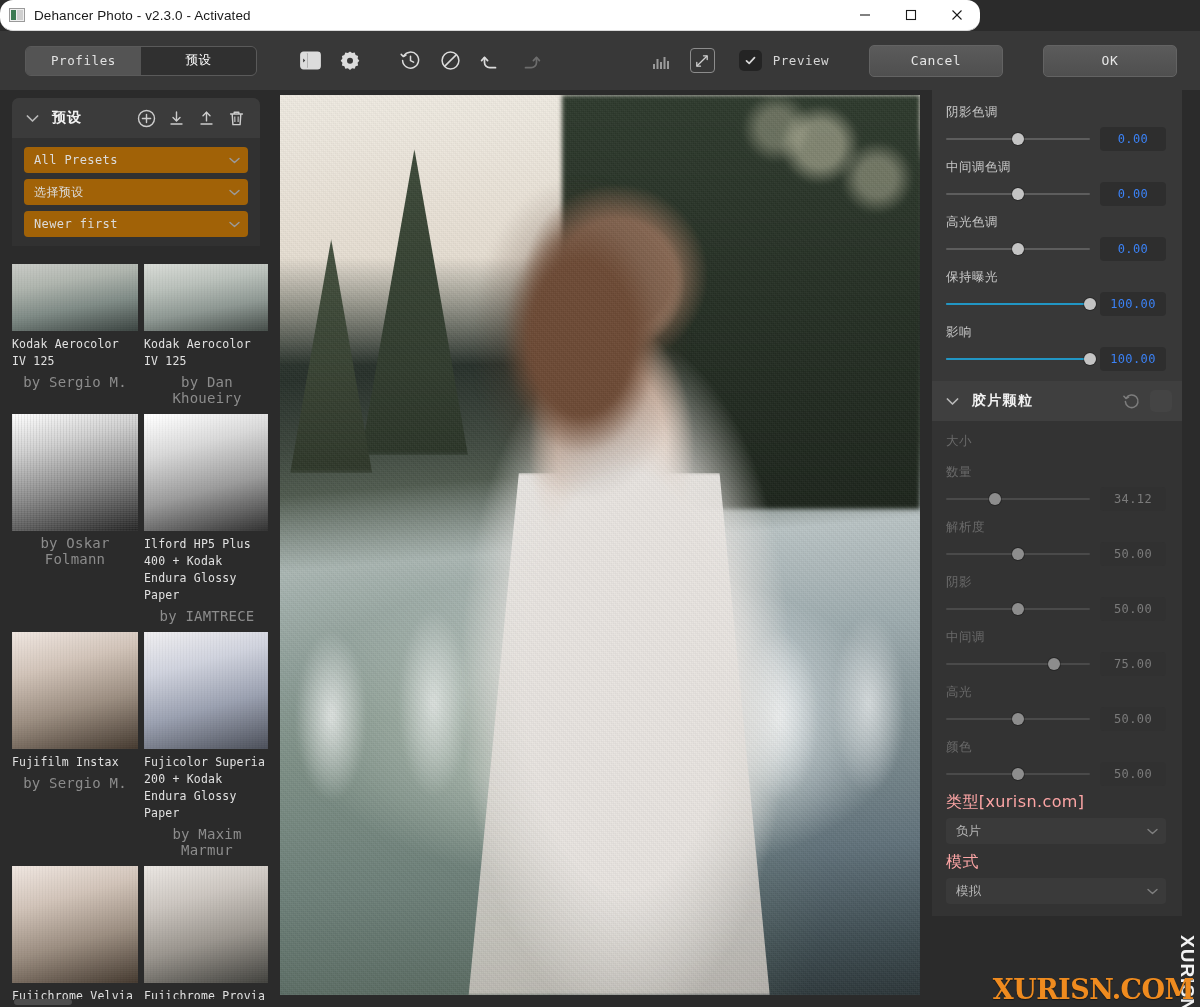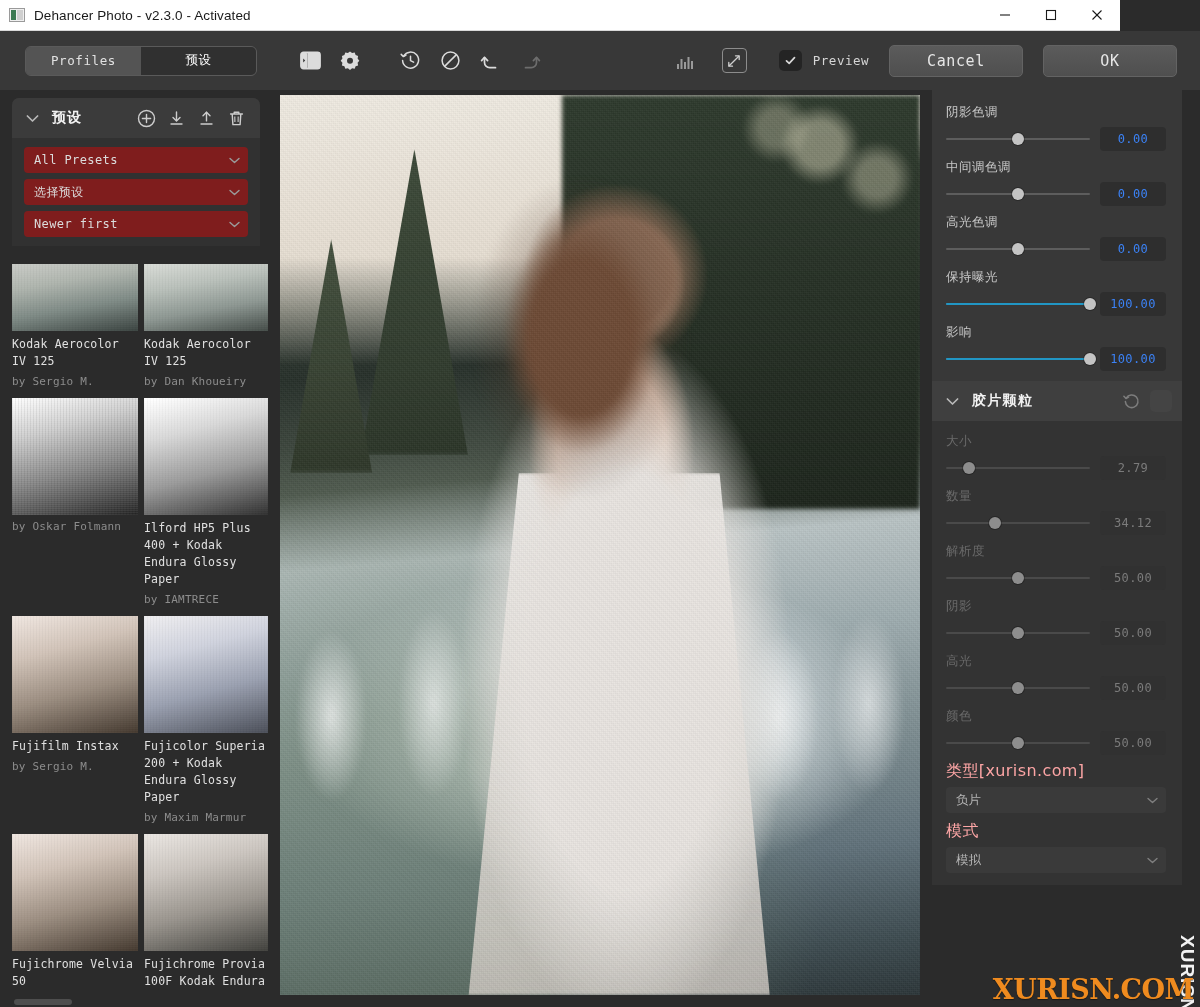--- a/index.html
+++ b/index.html
@@ -5,24 +5,25 @@
   * { box-sizing: border-box; margin: 0; padding: 0; }
   html, body {
     width: 1200px; height: 1007px;
     background: #2b2b2b;
     font-family: "DejaVu Sans Mono", "Liberation Mono", monospace;
     overflow: hidden;
   }
 
   
   .titlebar {
-    height: 31px; width: 1120px;
+    height: 31px; width: 980px;
     background: #ffffff;
     display: flex; align-items: center;
     border-bottom: 1px solid #d8d8d8;
+    border-radius: 13px;
   }
   .titlebar-icon {
     width: 16px; height: 14px; margin-left: 9px; margin-right: 9px;
     background: #f0f0f0; border: 1px solid #9a9a9a;
     position: relative; flex: none;
   }
   .titlebar-icon::before {
     content: ""; position: absolute; left: 1px; top: 1px;
     width: 5px; height: 10px; background: #3c7a52;
   }
@@ -71,21 +72,21 @@
   .ticon {
     width: 40px; height: 40px;
     display: flex; align-items: center; justify-content: center;
     color: #dcdcdc;
   }
   .ticon.dim { color: #6d6d6d; }
   .ticon.gap-before { margin-left: 20px; }
 
   .toolbar-right {
     margin-left: auto; display: flex; align-items: center;
-    padding-right: 23px; gap: 8px;
+    padding-right: 23px; gap: 0;
   }
   .hist-icon { width: 36px; height: 36px; display:flex; align-items:center; justify-content:center; }
   .expand-icon {
     width: 25px; height: 25px; margin-left: 10px;
     border: 1px solid #8c8c8c; border-radius: 4px;
     display: flex; align-items: center; justify-content: center;
     color: #cfcfcf;
   }
   .preview-wrap { display: flex; align-items: center; margin-left: 24px; }
   .chk {
@@ -94,22 +95,22 @@
     color: #d8d8d8;
   }
   .preview-label {
     font-size: 12.5px; color: #d6d6d6; margin-left: 11px; letter-spacing: .5px;
   }
   .tbtn {
     width: 134px; height: 32px; border-radius: 5px;
     background: linear-gradient(#5b5b5b, #4f4f4f);
     border: 1px solid #636363;
     display: flex; align-items: center; justify-content: center;
-    font-size: 15px; color: #e6e6e6; letter-spacing: .6px;
-    margin-left: 12px;
+    font-size: 13px; color: #e6e6e6; letter-spacing: .6px;
+    margin-left: 40px;
   }
 
   
   .main {
     width: 1200px; height: 917px;
     background: #2b2b2b;
     display: flex;
     position: relative;
   }
 
@@ -135,21 +136,21 @@
   .chev { color: #b9b9b9; display:flex; align-items:center; }
   .panel-title {
     font-size: 14px; color: #f2f2f2; font-weight: bold;
     margin-left: 13px; letter-spacing: 1px;
   }
   .head-actions { margin-left: auto; display: flex; gap: 6px; align-items: center; }
   .hact { width: 24px; height: 24px; display:flex; align-items:center; justify-content:center; color: #cdcdcd; }
 
   .selects { padding: 9px 12px 9px 12px; background: #313131; }
   .sel {
-    height: 26px; background: #7f1d1d; border-radius: 4px;
+    height: 26px; background: #a16207; border-radius: 4px;
     display: flex; align-items: center; padding: 0 8px 0 10px;
     margin-bottom: 6px;
     font-size: 12px; color: #dcdcdc; letter-spacing: .4px;
   }
   .sel:last-child { margin-bottom: 0; }
   .sel .cv { margin-left: auto; color: #9b9b9b; display:flex; }
 
   .preset-grid {
     margin-top: 8px;
     display: grid;
@@ -169,22 +170,22 @@
     background-image:
       repeating-linear-gradient(0deg, rgba(255,255,255,.10) 0 1px, transparent 1px 2px),
       repeating-linear-gradient(90deg, rgba(0,0,0,.12) 0 1px, transparent 1px 3px);
   }
   .thumb.mono { filter: grayscale(1) contrast(1.25); }
   .preset-name {
     font-size: 11.5px; color: #e0e0e0; line-height: 17px;
     margin-top: 5px; letter-spacing: .2px; min-height: 17px;
   }
   .preset-author {
-    font-size: 11px; color: #8c8c8c; line-height: 16px;
-    margin-top: 4px; margin-bottom: 8px; letter-spacing: .2px;
+    font-size: 14px; color: #8c8c8c; line-height: 16px;
+    margin-top: 4px; margin-bottom: 8px; letter-spacing: .2px; text-align: center;
   }
 
   
   .sc-a { background: linear-gradient(170deg,#c9cbc6 0%, #aeb4ad 30%, #7e8a85 62%, #3a4340 100%); }
   .sc-b { background: linear-gradient(170deg,#d9dcd7 0%, #b9c0ba 32%, #8d9792 64%, #434b47 100%); }
   .sc-c { background: linear-gradient(165deg,#e7e4dd 0%, #c3bdb2 28%, #8d8578 60%, #3c3830 100%); }
   .sc-d { background: linear-gradient(165deg,#efeef0 0%, #cfd2dd 30%, #9aa0b0 62%, #4a4e58 100%); }
   .sc-e { background: linear-gradient(165deg,#efe6e0 0%, #d1c3b8 30%, #9b8d80 62%, #44392f 100%); }
   .sc-f { background: linear-gradient(165deg,#eae6e2 0%, #cbc5bf 30%, #99948d 62%, #40403c 100%); }
 
@@ -720,27 +721,20 @@
                 <polyline points="2,6.3 4.7,9 10,3.2" fill="none" stroke="currentColor" stroke-width="1.7" stroke-linecap="round" stroke-linejoin="round"></polyline>
               </svg>
           </span>
         </span>
       </div>
 
       <div class="rgroup dimmed">
 
         <div class="slider-row">
           <div class="slider-label">大小</div>
-          <div class="slider-line">
-            <div class="track">
-              <div class="rail"></div>
-              <div class="knob" style="left:16%"></div>
-            </div>
-            <div class="valbox">2.79</div>
-          </div>
         </div>
 
         <div class="slider-row">
           <div class="slider-label">数量</div>
           <div class="slider-line">
             <div class="track">
               <div class="rail"></div>
               <div class="knob" style="left:34%"></div>
             </div>
             <div class="valbox">34.12</div>
@@ -762,20 +756,30 @@
           <div class="slider-label">阴影</div>
           <div class="slider-line">
             <div class="track">
               <div class="rail"></div>
               <div class="knob" style="left:50%"></div>
             </div>
             <div class="valbox">50.00</div>
           </div>
         </div>
 
+        <div class="slider-row">
+          <div class="slider-label">中间调</div>
+          <div class="slider-line">
+            <div class="track">
+              <div class="rail"></div>
+              <div class="knob" style="left:75%"></div>
+            </div>
+            <div class="valbox">75.00</div>
+          </div>
+        </div>
 
         <div class="slider-row">
           <div class="slider-label">高光</div>
           <div class="slider-line">
             <div class="track">
               <div class="rail"></div>
               <div class="knob" style="left:50%"></div>
             </div>
             <div class="valbox">50.00</div>
           </div>

